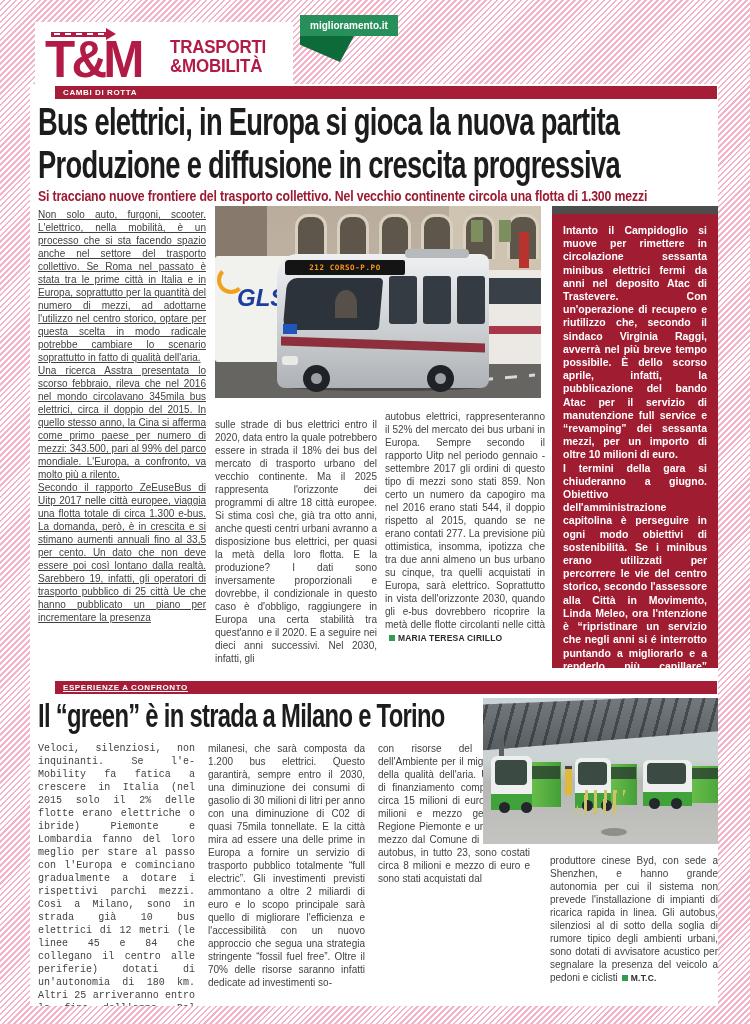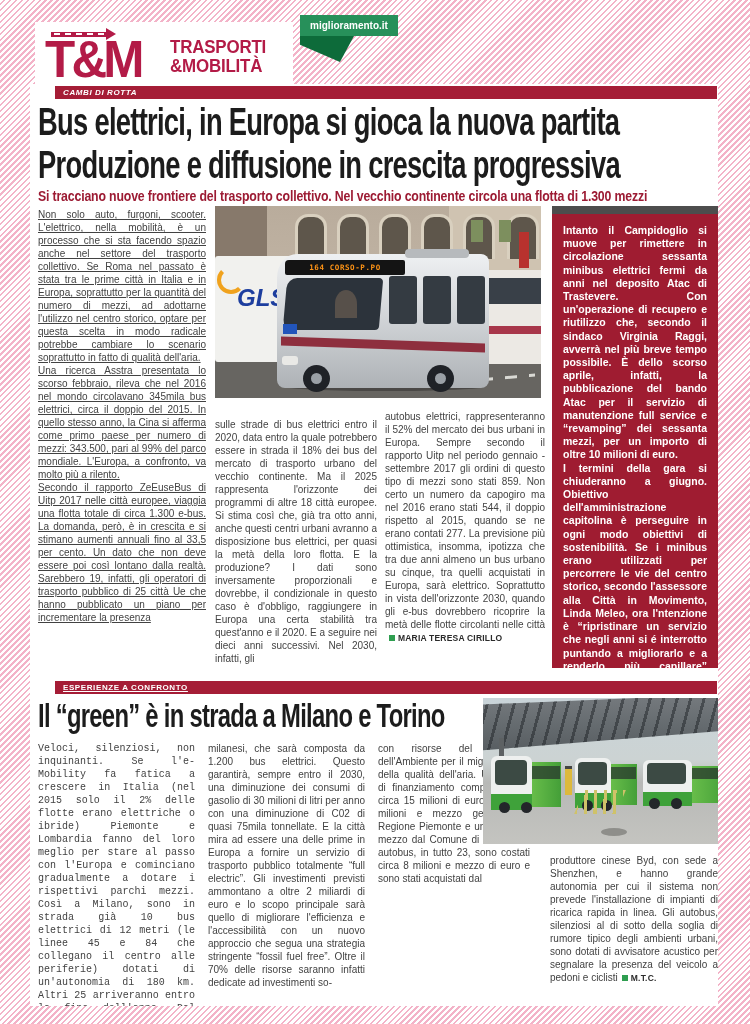--- a/index.html
+++ b/index.html
@@ -19,21 +19,21 @@
   .logo-sub{position:absolute;left:135px;top:16px;font-size:18px;line-height:19px;font-weight:bold;
     color:#b31b47;transform:scaleX(.94);transform-origin:0 0;letter-spacing:-0.2px;}
   .ribbon{position:absolute;left:300px;top:15px;width:98px;height:21px;background:#27905a;
     color:#fff;font-size:10px;font-weight:bold;text-align:center;line-height:21px;}
   .ribbon-fold{position:absolute;left:300px;top:36px;width:54px;height:26px;background:#0d6b3a;
     clip-path:polygon(0 0,100% 0,74% 100%,0 34%);}
 
   
   .kicker{position:absolute;left:55px;width:662px;height:13px;background:#a51d36;color:#ffffff;
     font-size:8px;font-weight:bold;letter-spacing:.6px;line-height:13px;padding-left:8px;box-sizing:border-box;}
-  .kicker1{top:86px;font-style:italic;}
+  .kicker1{top:86px;}
   .kicker2{top:681px;text-decoration:underline;}
   .headline1{position:absolute;left:38px;top:101px;font-size:38px;line-height:43px;font-weight:bold;
     color:#1c1c1c;letter-spacing:-1px;white-space:nowrap;transform:scaleX(.72);transform-origin:0 0;}
   .standfirst{position:absolute;left:38px;top:188px;font-size:14.5px;font-weight:bold;color:#9c1b33;
     letter-spacing:-.2px;white-space:nowrap;transform:scaleX(.85);transform-origin:0 0;}
   .headline2{position:absolute;left:38px;top:696px;font-size:34px;line-height:38px;font-weight:bold;
     color:#1c1c1c;letter-spacing:-1px;white-space:nowrap;transform:scaleX(.70);transform-origin:0 0;}
 
   
   .article1{position:absolute;left:38px;top:206px;width:680px;height:466px;}
@@ -168,21 +168,21 @@
         <div class="ph1-gls">GLS</div>
       </div>
       <div class="ph1-coach">
         <div class="ph1-coach-win"></div>
         <div class="ph1-coach-stripe"></div>
       </div>
       <div class="ph1-bus">
         <div class="ph1-shadow"></div>
         <div class="ph1-busbody"></div>
         <div class="ph1-roofunit"></div>
-        <div class="ph1-led">164 CORSO-P.PO</div>
+        <div class="ph1-led">212 CORSO-P.PO</div>
         <div class="ph1-windshield"></div>
         <div class="ph1-driver"></div>
         <div class="ph1-win" style="left:112px"></div>
         <div class="ph1-win" style="left:146px"></div>
         <div class="ph1-win" style="left:180px"></div>
         <div class="ph1-stripe"></div>
         <div class="ph1-plate"></div>
         <div class="ph1-light"></div>
         <div class="ph1-wheel" style="left:26px"></div>
         <div class="ph1-wheel" style="left:150px"></div>

